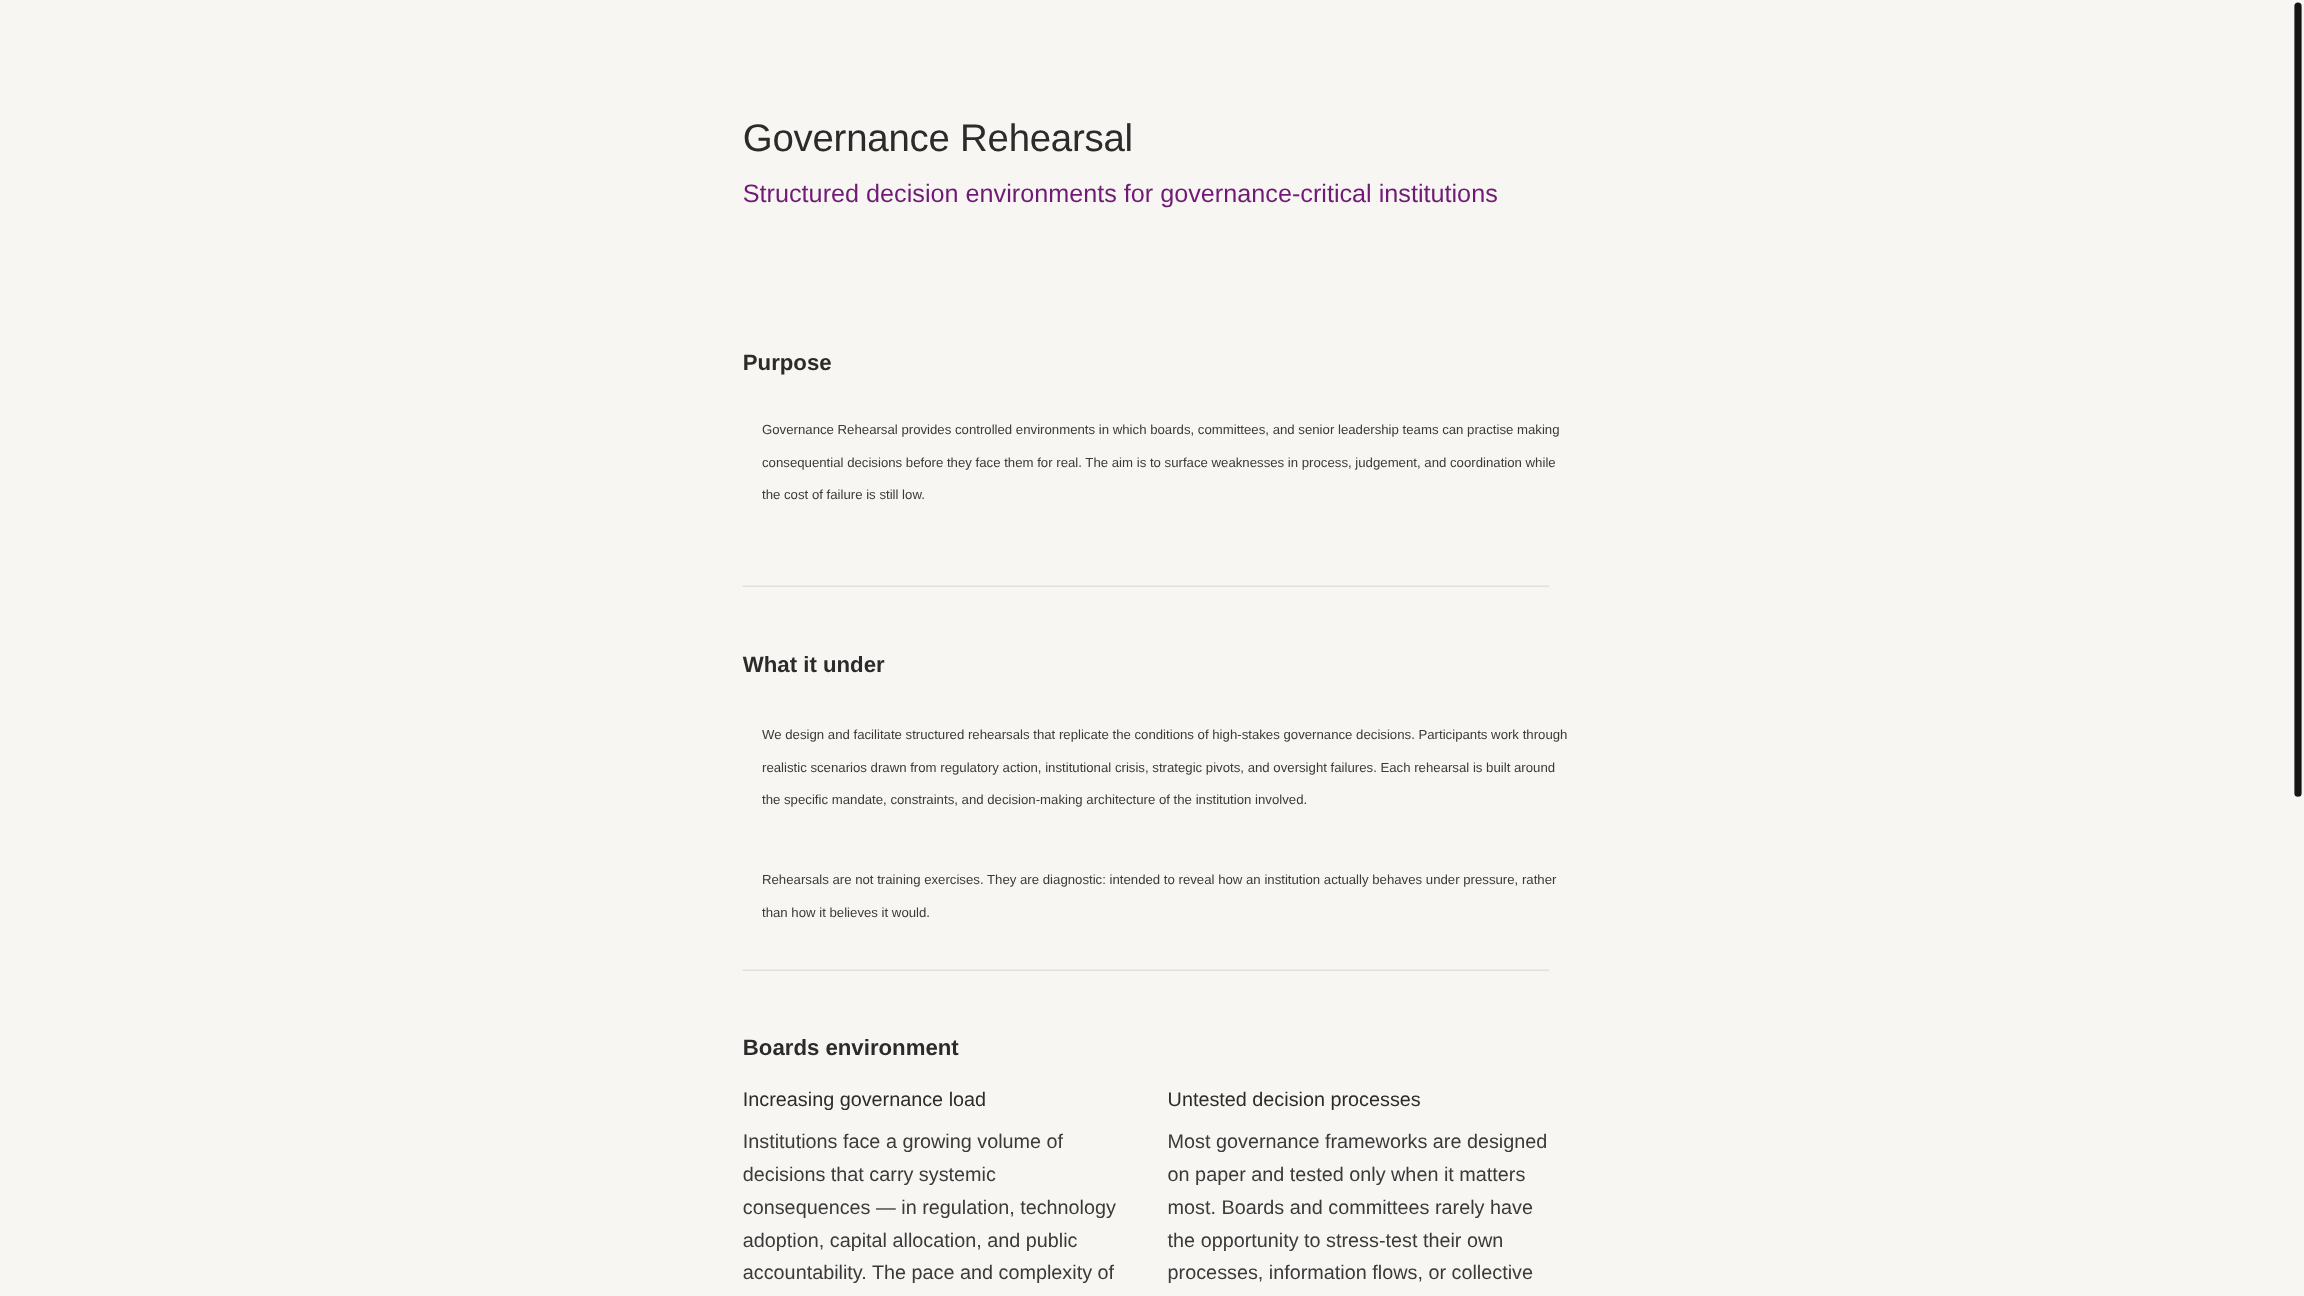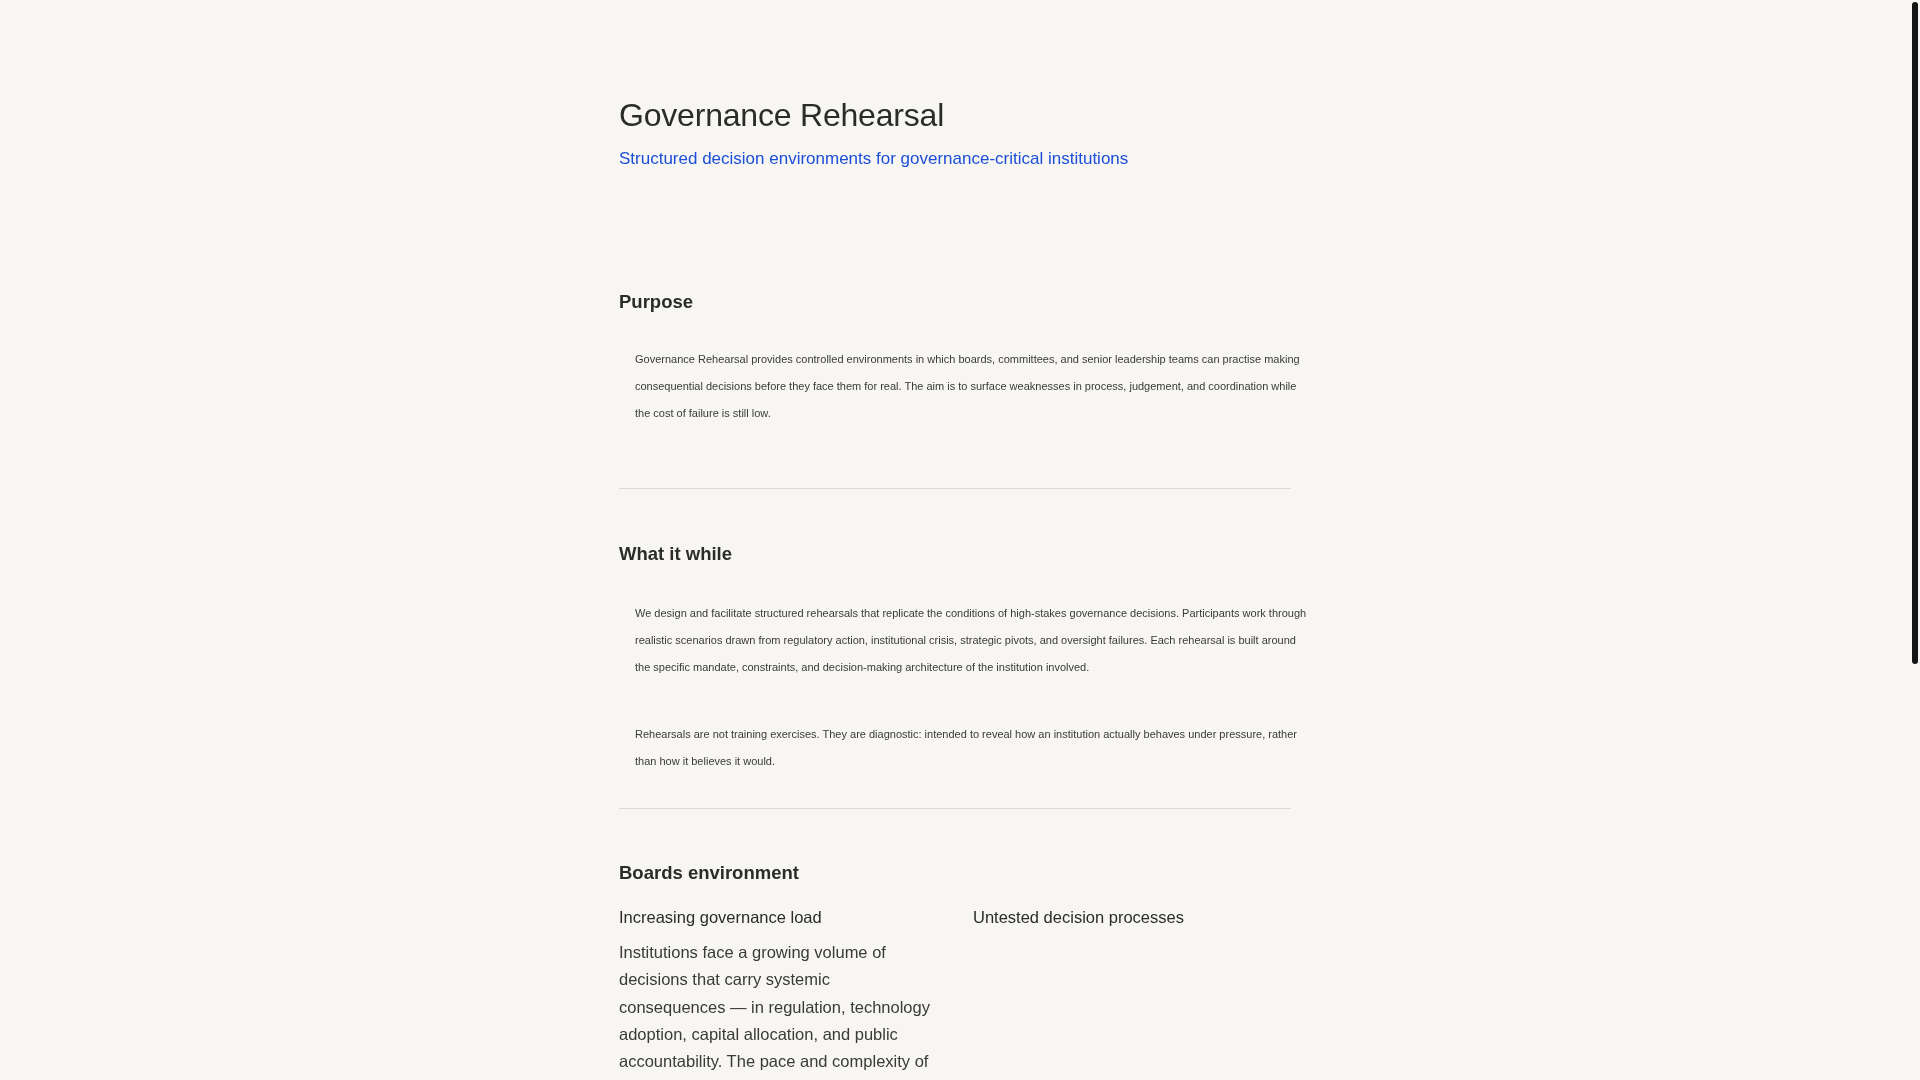--- a/index.html
+++ b/index.html
@@ -13,21 +13,21 @@
   .page {
     position: absolute; left: 619px; top: 0; width: 672px;
   }
   h1 {
     position: absolute; top: 96px; left: 0; margin: 0;
     font-size: 32px; font-weight: 400; color: #2b2b2b; line-height: 1.2;
     letter-spacing: -0.2px; white-space: nowrap;
   }
   .subtitle {
     position: absolute; top: 147px; left: 0; margin: 0;
-    font-size: 17px; color: #1d4ed8; line-height: 1.4; white-space: nowrap;
+    font-size: 21px; color: #701a75; line-height: 1.4; white-space: nowrap;
   }
   h2 {
     position: absolute; left: 0; margin: 0;
     font-size: 18.5px; font-weight: 700; color: #2b2b2b; line-height: 1.3;
     white-space: nowrap;
   }
   p.body {
     position: absolute; left: 0; margin: 16px; width: 672px;
     font-size: 11px; line-height: 27px; color: #3a3a3a;
   }
@@ -59,34 +59,35 @@
 
 <div class="page">
   <h1>Governance Rehearsal</h1>
   <p class="subtitle">Structured decision environments for governance-critical institutions</p>
 
   <h2 style="top:290px">Purpose</h2>
   <p class="body" style="top:330px">Governance Rehearsal provides controlled environments in which boards, committees, and senior leadership teams can practise making consequential decisions before they face them for real. The aim is to surface weaknesses in process, judgement, and coordination while the cost of failure is still low.</p>
 
   <hr class="divider" style="top:488px">
 
-  <h2 style="top:542px">What it while</h2>
+  <h2 style="top:542px">What it under</h2>
   <p class="body" style="top:584px">We design and facilitate structured rehearsals that replicate the conditions of high-stakes governance decisions. Participants work through realistic scenarios drawn from regulatory action, institutional crisis, strategic pivots, and oversight failures. Each rehearsal is built around the specific mandate, constraints, and decision-making architecture of the institution involved.</p>
   <p class="body" style="top:705px">Rehearsals are not training exercises. They are diagnostic: intended to reveal how an institution actually behaves under pressure, rather than how it believes it would.</p>
 
   <hr class="divider" style="top:808px">
 
   <h2 style="top:861px">Boards environment</h2>
 
   <div class="cols">
     <div>
       <h3>Increasing governance load</h3>
       <p>Institutions face a growing volume of decisions that carry systemic consequences — in regulation, technology adoption, capital allocation, and public accountability. The pace and complexity of these decisions</p>
     </div>
     <div>
       <h3>Untested decision processes</h3>
+      <p>Most governance frameworks are designed on paper and tested only when it matters most. Boards and committees rarely have the opportunity to stress-test their own processes, information flows, or collective</p>
     </div>
   </div>
 </div>
 
 <div class="scrollbar">
   <div class="scroll-thumb"></div>
 </div>
 
 </body></html>

